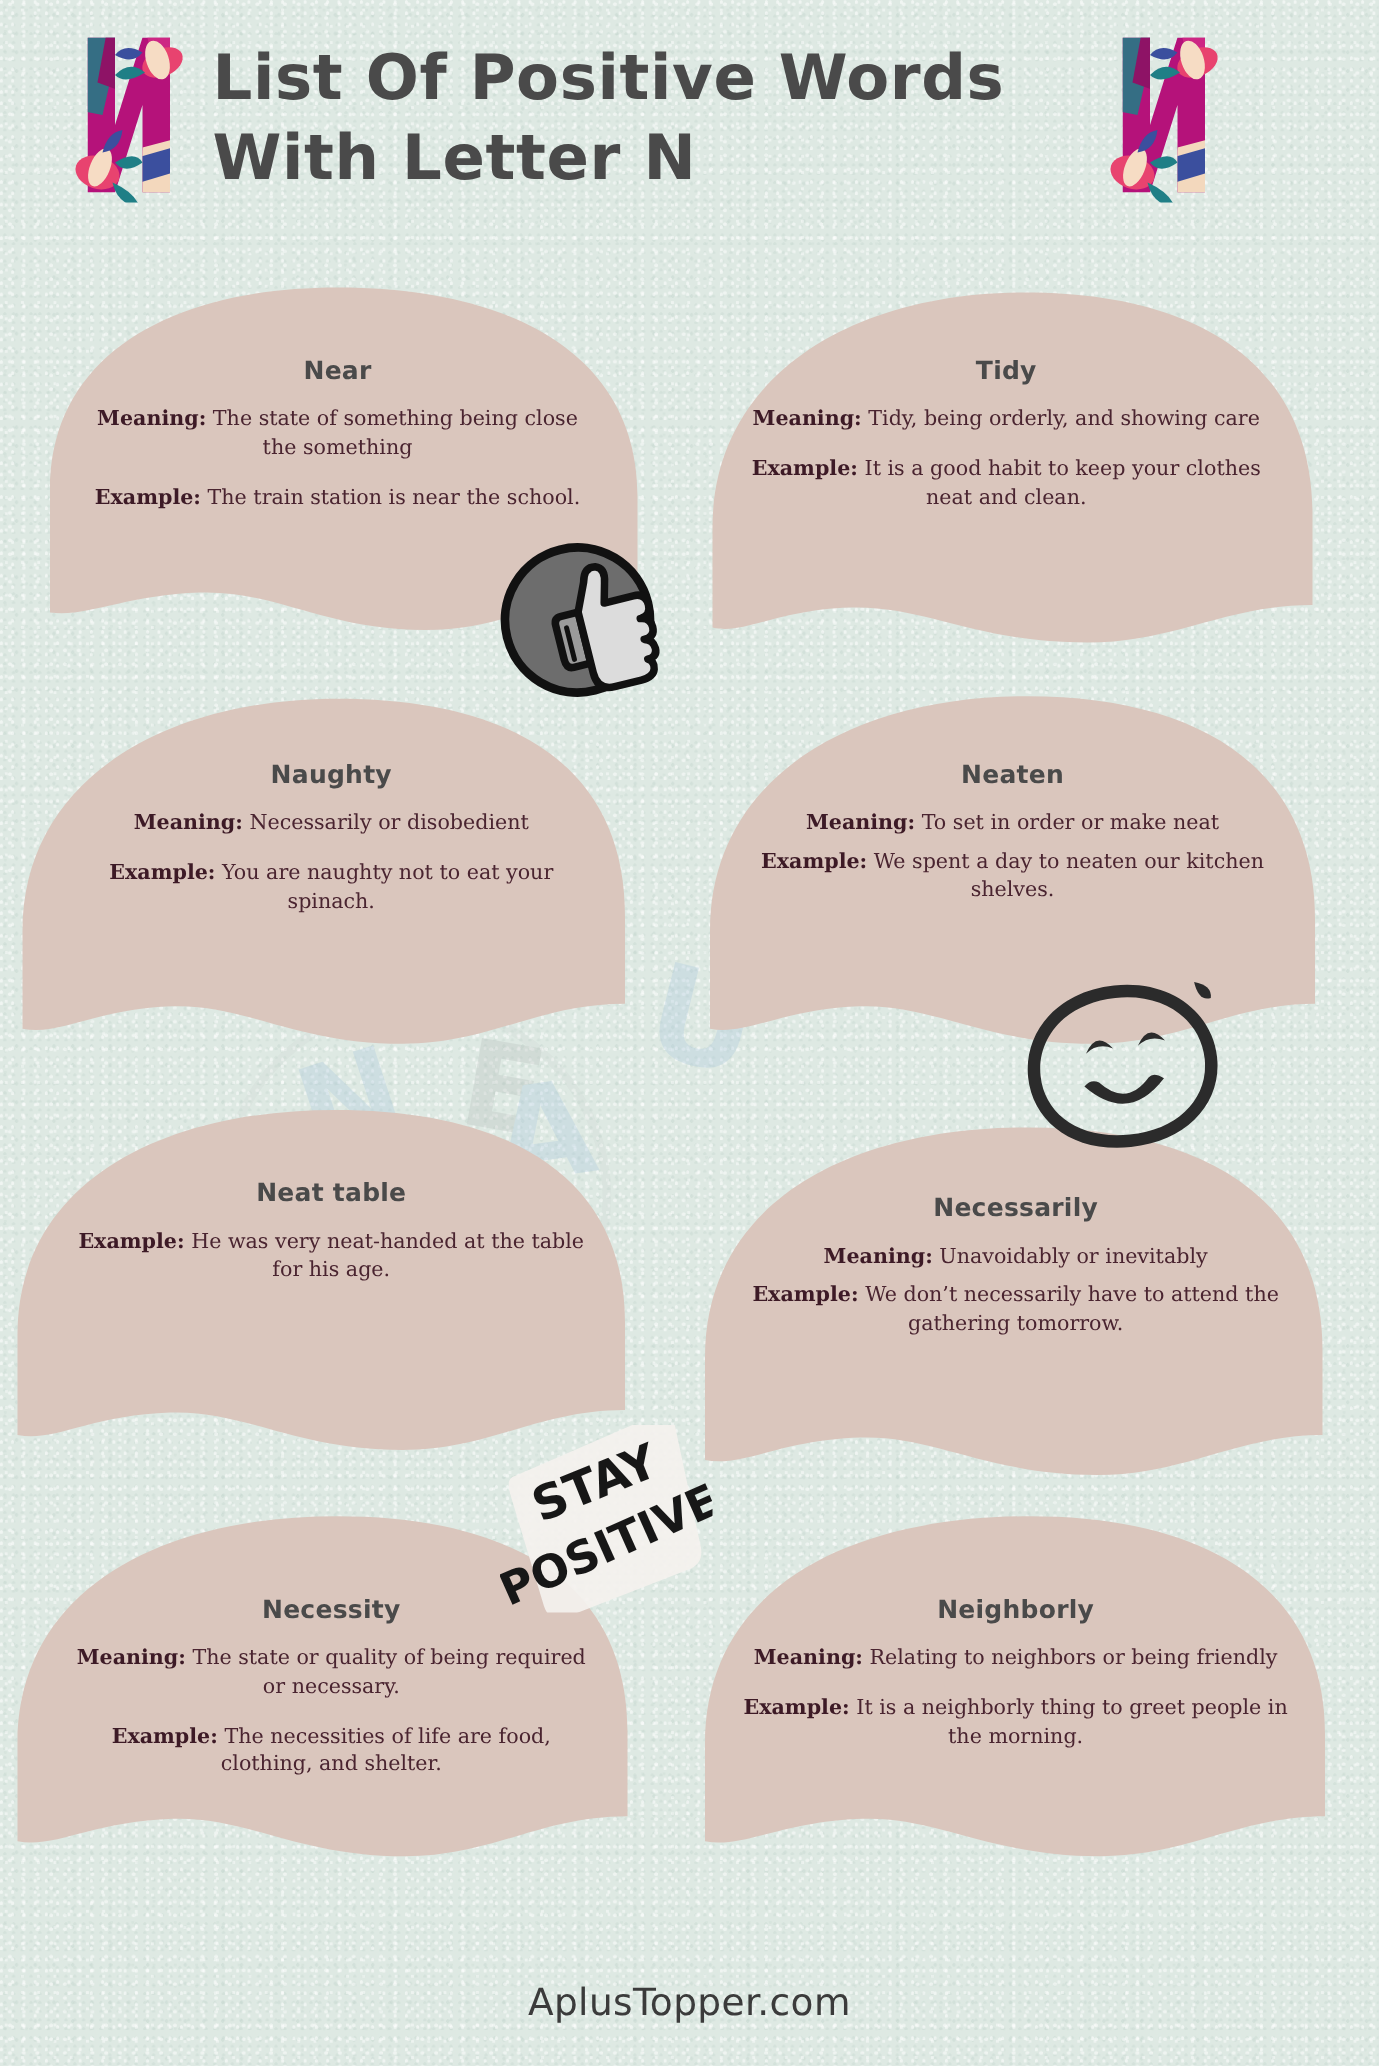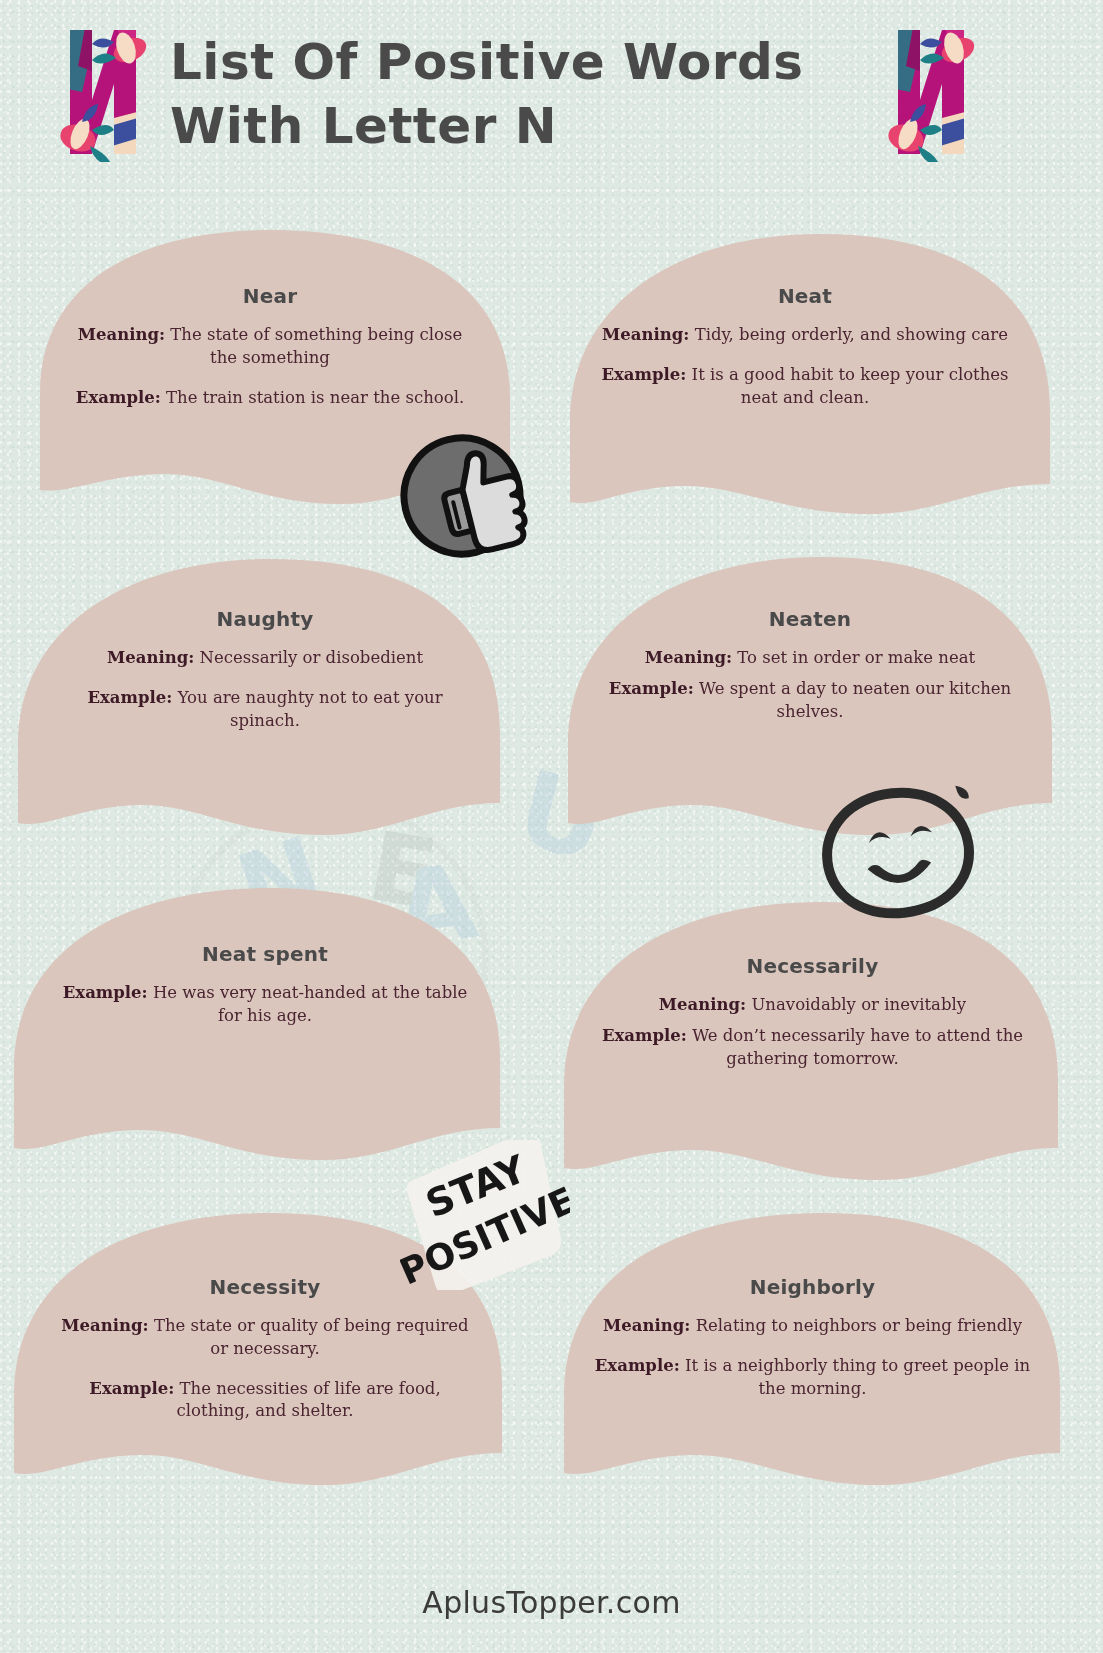--- a/index.html
+++ b/index.html
@@ -192,21 +192,21 @@
     </div>
   </div>
 
   <div class="card" style="left:540px;top:222px;width:530px;height:300px;">
     <svg class="blob" viewBox="0 0 530 300" preserveAspectRatio="none">
       <path d="M30 200 C30 80 140 12 280 12 C420 12 510 70 510 190 L510 262
                C440 262 400 292 330 292 C240 292 200 262 140 264
                C80 266 56 286 30 280 Z" fill="#dac6bd"></path>
     </svg>
     <div class="content" style="top:62px;">
-      <div class="word">Neat</div>
+      <div class="word">Tidy</div>
       <p class="line"><span class="lbl">Meaning:</span> <span>Tidy, being orderly, and showing care</span></p>
       <p class="line"><span class="lbl">Example:</span> <span> It is a good habit to keep your clothes neat and clean.</span></p>
     </div>
   </div>
 
   <div class="card" style="left:0px;top:545px;width:530px;height:300px;">
     <svg class="blob" viewBox="0 0 530 300" preserveAspectRatio="none">
       <path d="M18 200 C18 80 130 14 270 14 C410 14 500 68 500 188 L500 258
                C430 258 392 290 322 290 C236 290 196 258 138 260
                C76 262 48 284 18 278 Z" fill="#dac6bd"></path>
@@ -231,21 +231,21 @@
     </div>
   </div>
 
   <div class="card" style="left:0px;top:872px;width:530px;height:300px;">
     <svg class="blob" viewBox="0 0 530 300" preserveAspectRatio="none">
       <path d="M14 196 C14 76 126 16 268 16 C408 16 500 70 500 186 L500 256
                C430 256 392 288 322 288 C236 288 196 256 136 258
                C72 260 44 282 14 276 Z" fill="#dac6bd"></path>
     </svg>
     <div class="content" style="top:70px;">
-      <div class="word">Neat spent</div>
+      <div class="word">Neat table</div>
       <p class="line tight"><span class="lbl">Example:</span> <span>He was very neat-handed at the table for his age.</span></p>
     </div>
   </div>
 
   <div class="card" style="left:540px;top:890px;width:545px;height:300px;">
     <svg class="blob" viewBox="0 0 545 300" preserveAspectRatio="none">
       <path d="M24 196 C24 74 136 12 282 12 C424 12 518 70 518 190 L518 258
                C450 258 408 290 338 290 C250 290 208 258 148 260
                C84 262 54 284 24 278 Z" fill="#dac6bd"></path>
     </svg>

